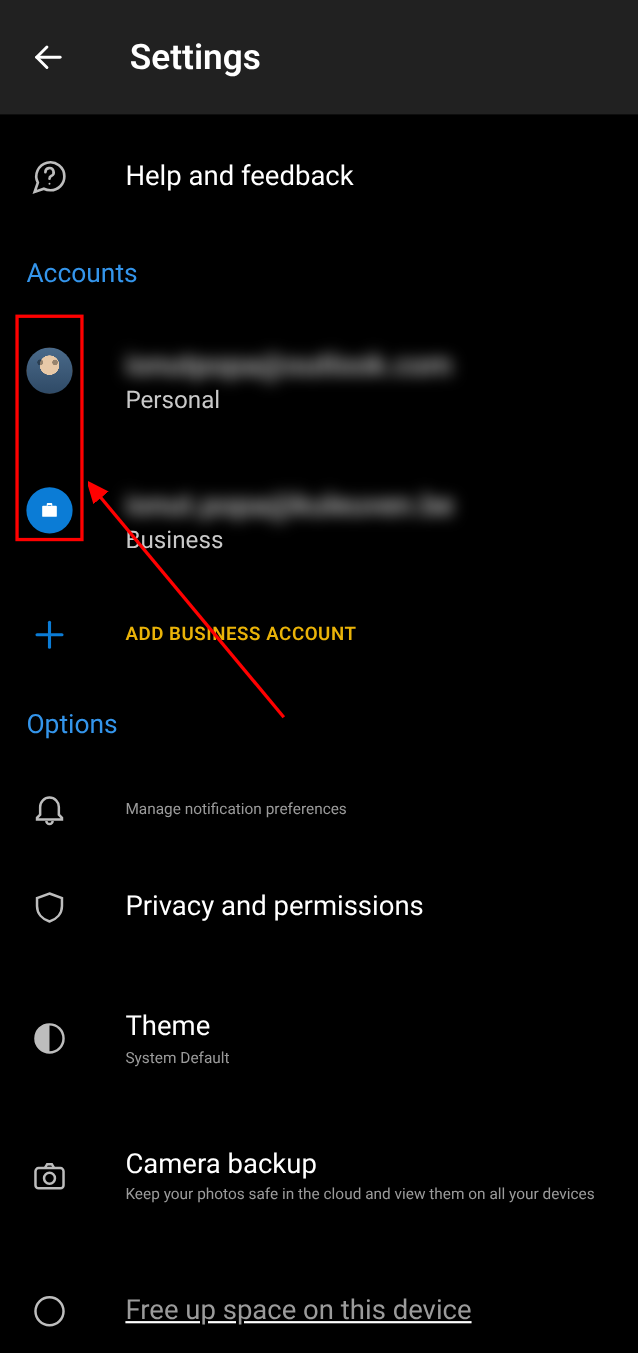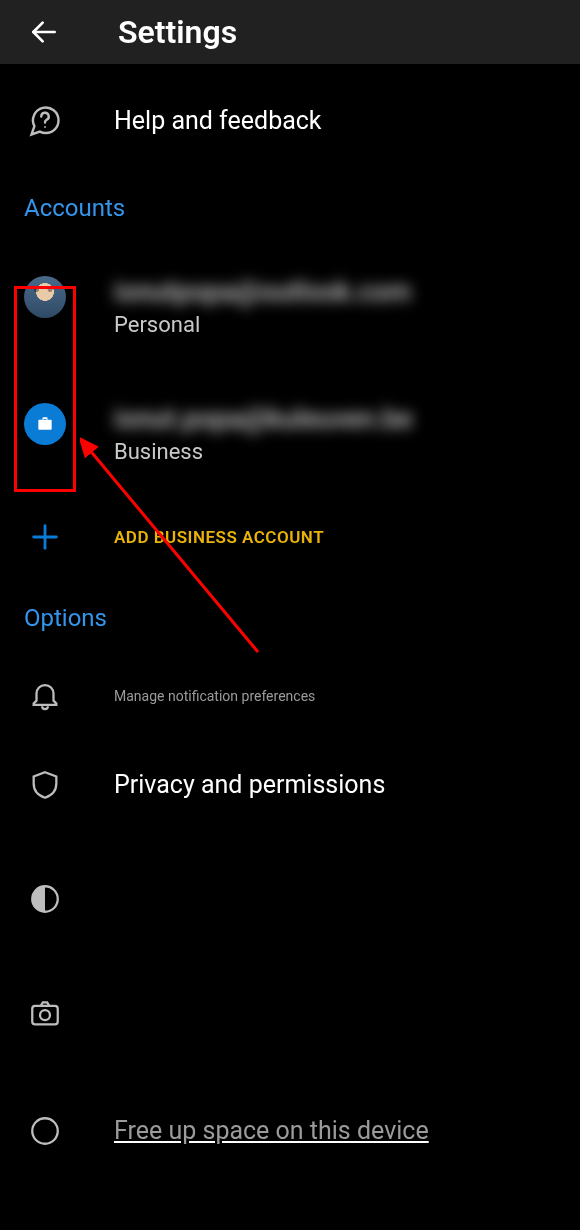--- a/index.html
+++ b/index.html
@@ -3,21 +3,21 @@
   <meta charset="utf-8">
   <style>
     * { margin:0; padding:0; box-sizing:border-box; }
     body {
       width:580px; height:1230px;
       background:#000; color:#fff;
       font-family:-apple-system,BlinkMacSystemFont,"Segoe UI",Roboto,sans-serif;
       overflow:hidden; position:relative;
     }
     .header {
-      height:64px; background:#212121;
+      height:104px; background:#212121;
       display:flex; align-items:center; padding:0 24px;
     }
     .back-btn {
       width:40px; height:40px; display:flex; align-items:center; justify-content:center;
       cursor:pointer;
     }
     .title {
       font-size:32px; font-weight:600; margin-left:54px;
     }
     .content { padding:0; }
@@ -167,29 +167,37 @@
       </div>
   </div>
 
   <div class="row" style="padding-top:36px">
     <div class="icon-slot">
       <svg width="34" height="34" viewBox="0 0 24 24">
         <circle cx="12" cy="12" r="9" fill="none" stroke="#bdbdbd" stroke-width="1.6"></circle>
         <path d="M12 3a9 9 0 0 0 0 18V3z" fill="#bdbdbd"></path>
       </svg>
     </div>
+    <div class="txt">
+      <div class="t1">Theme</div>
+      <div class="t2">System Default</div>
+    </div>
   </div>
 
   <div class="row" style="padding-top:36px">
     <div class="icon-slot">
       <svg width="34" height="34" viewBox="0 0 24 24" fill="none" stroke="#bdbdbd" stroke-width="1.6">
         <rect x="3" y="7" width="18" height="13" rx="2"></rect>
           <circle cx="12" cy="13.5" r="3.5"></circle>
           <path d="M9 7l1.5-2.5h3L15 7"></path>
       </svg>
+    </div>
+    <div class="txt">
+      <div class="t1">Camera backup</div>
+      <div class="t2">Keep your photos safe in the cloud and view them on all your devices</div>
     </div>
   </div>
 
   <div class="row last-row">
     <div class="icon-slot">
       <svg width="34" height="34" viewBox="0 0 24 24" fill="none" stroke="#bdbdbd" stroke-width="1.6">
         <circle cx="12" cy="12" r="9"></circle>
       </svg>
     </div>
     <div class="txt">

